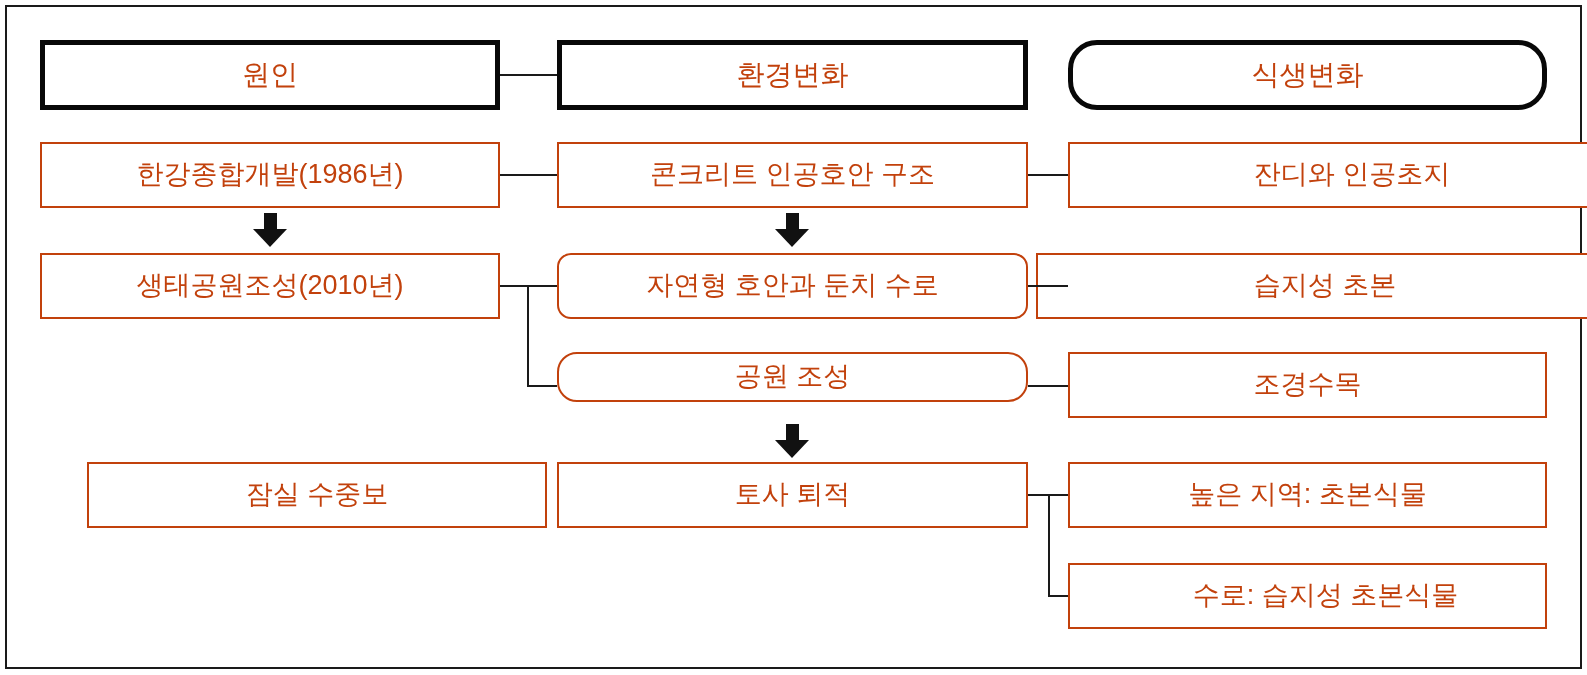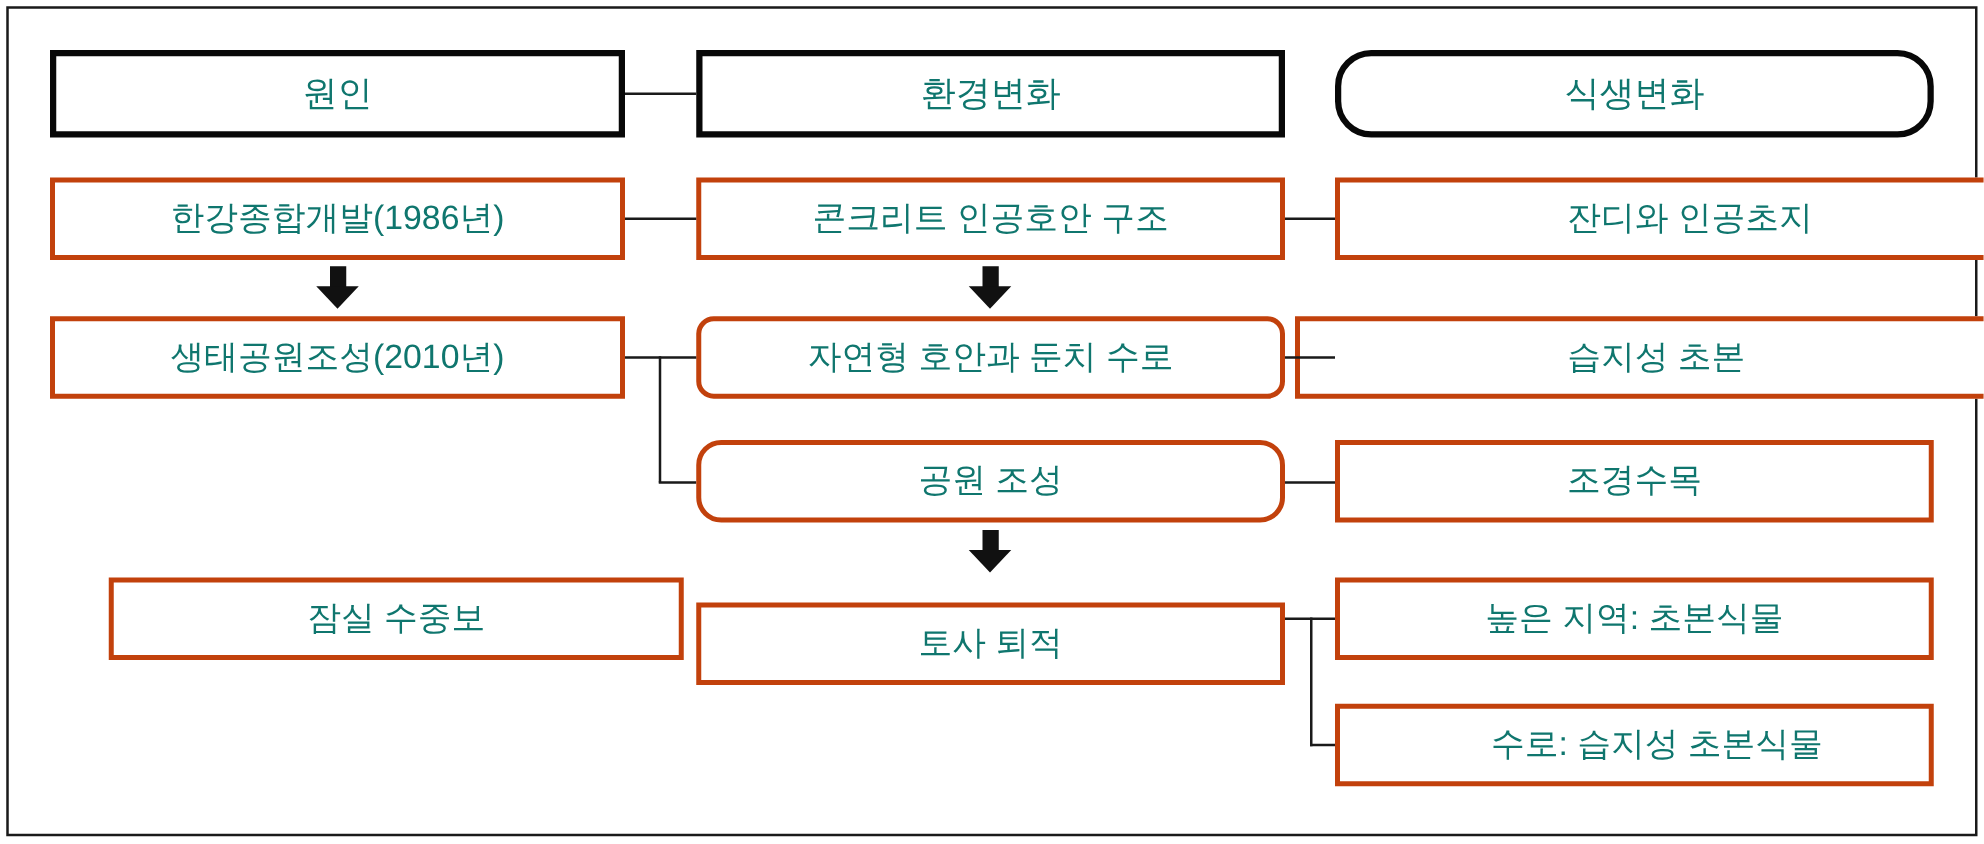--- a/index.html
+++ b/index.html
@@ -27,32 +27,32 @@
     border: 2px solid #1a1a1a;
     box-sizing: border-box;
   }
   .node {
     position: absolute;
     box-sizing: border-box;
     background: #ffffff;
     display: flex;
     align-items: center;
     justify-content: center;
-    color: #0f766e;
+    color: #c2410c;
     font-size: 27px;
     line-height: 1.1;
     letter-spacing: 0px;
     white-space: nowrap;
   }
   .node.header {
     border: 5px solid #080808;
     font-size: 28px;
   }
   .node.plain {
-    border: 4px solid #c2410c;
+    border: 2px solid #c2410c;
   }
   
   .conn {
     position: absolute;
     background: #1a1a1a;
   }
   .conn.h { height: 2px; }
   .conn.v { width: 2px; }
 
   
@@ -137,40 +137,40 @@
   <div class="node plain" style="left:1036px; top:253px; width:578px; height:66px;">
     <span>습지성 초본</span>
   </div>
 
   <div class="conn h" style="left:500px; top:285px; width:57px;"></div>
   <div class="conn v" style="left:527px; top:285px; height:101px;"></div>
   <div class="conn h" style="left:527px; top:385px; width:30px;"></div>
 
   <div class="conn h" style="left:1028px; top:285px; width:40px;"></div>
 
-  <div class="node plain" style="left:557px; top:352px; width:471px; height:66px;border-radius:20px;">
+  <div class="node plain" style="left:557px; top:352px; width:471px; height:50px;border-radius:20px;">
     <span>공원 조성</span>
   </div>
 
   <div class="node plain" style="left:1068px; top:352px; width:479px; height:66px;">
     <span>조경수목</span>
   </div>
 
   <div class="conn h" style="left:1028px; top:385px; width:40px;"></div>
 
   <div class="arrow-down" style="left:775px; top:424px;">
     <div class="shaft"></div>
     <div class="head"></div>
   </div>
 
   <div class="node plain" style="left:40px; top:462px; width:460px; height:66px;margin-left:47px;">
     <span>잠실 수중보</span>
   </div>
 
-  <div class="node plain" style="left:557px; top:462px; width:471px; height:66px;margin-top:20px;">
+  <div class="node plain" style="left:557px; top:462px; width:471px; height:66px;">
     <span>토사 퇴적</span>
   </div>
 
   <div class="node plain" style="left:1068px; top:462px; width:479px; height:66px;">
     <span>높은 지역: 초본식물</span>
   </div>
 
   <div class="conn h" style="left:1028px; top:494px; width:40px;"></div>
   <div class="conn v" style="left:1048px; top:494px; height:103px;"></div>
   <div class="conn h" style="left:1048px; top:595px; width:20px;"></div>

